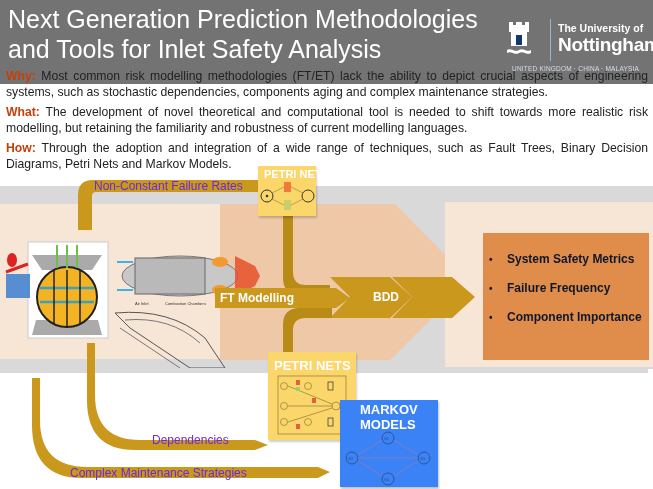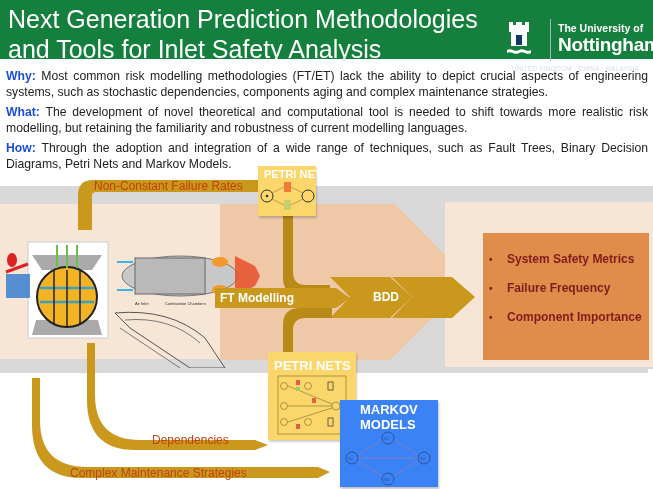--- a/index.html
+++ b/index.html
@@ -1,51 +1,51 @@
 <!DOCTYPE html>
 <html><head>
 <meta charset="utf-8">
 <style>
   * { box-sizing: border-box; margin: 0; padding: 0; }
   html, body { width: 653px; height: 489px; overflow: hidden; background: #ffffff; }
   body { position: relative; font-family: "Liberation Sans", sans-serif; }
 
-  .header { position: absolute; left: 0; top: 0; width: 653px; height: 59px; background: #15803d; }
+  .header { position: absolute; left: 0; top: 0; width: 653px; height: 84px; background: #737373; }
   .title { position: absolute; left: 8px; top: 4px; color: #ffffff; font-size: 25px; line-height: 30px; font-family: "Liberation Sans", sans-serif; }
   .logo { position: absolute; left: 500px; top: 3px; width: 150px; height: 62px; margin-top: 12px; }
   .logo-crest { position: absolute; left: 6px; top: 5px; width: 26px; height: 36px; }
   .logo-divider { position: absolute; left: 50px; top: 4px; width: 1px; height: 42px; background: #9fb3cf; }
   .logo-line1 { position: absolute; left: 58px; top: 7px; color: #fff; font-size: 10.5px; font-weight: bold; }
   .logo-line2 { position: absolute; left: 58px; top: 19px; color: #fff; font-size: 19px; font-weight: bold; letter-spacing: -0.3px; }
   .logo-tag { position: absolute; left: 12px; top: 50px; color: #d6deea; font-size: 6.5px; letter-spacing: 0.2px; white-space: nowrap; }
 
   .intro { position: absolute; left: 6px; top: 69px; width: 642px; font-size: 12.2px; line-height: 15.5px; color: #222; text-align: justify; }
   .intro p { margin-bottom: 5px; }
-  .lbl { color: #1d4ed8; font-weight: bold; }
+  .lbl { color: #c2410c; font-weight: bold; }
 
   .band-grey { position: absolute; left: 0; top: 186px; width: 653px; height: 183px; background: #d9d9d9; }
   .band-grey2 { position: absolute; left: 0; top: 369px; width: 648px; height: 4px; background: #d9d9d9; }
   .peach-left { position: absolute; left: 0; top: 204px; width: 225px; height: 155px; background: #f7e5d6; }
   .peach-right { position: absolute; left: 445px; top: 202px; width: 208px; height: 165px; background: #f7e5d6; }
 
   .illus { position: absolute; left: 2px; top: 240px; width: 110px; height: 100px; }
   .engine { position: absolute; left: 115px; top: 248px; width: 150px; height: 60px; }
   .train { position: absolute; left: 110px; top: 308px; width: 120px; height: 60px; }
 
-  .ribbon-text { position: absolute; color: #c2410c; font-size: 12px; white-space: nowrap; }
+  .ribbon-text { position: absolute; color: #6d28d9; font-size: 12px; white-space: nowrap; }
   .bold-white { position: absolute; color: #ffffff; font-weight: bold; white-space: nowrap; }
 
   .petri-top { position: absolute; left: 258px; top: 166px; width: 58px; height: 50px; background: #fbd66b; box-shadow: 1px 2px 2px rgba(0,0,0,.2); }
   .petri-bot { position: absolute; left: 268px; top: 352px; width: 88px; height: 88px; background: #fbd66b; box-shadow: 1px 2px 2px rgba(0,0,0,.2); }
   .markov { position: absolute; left: 340px; top: 400px; width: 98px; height: 87px; background: #3b82f6; box-shadow: 1px 2px 2px rgba(0,0,0,.25); }
   .box-title { position: absolute; color: #ffffff; font-weight: bold; font-size: 12px; white-space: nowrap; }
 
   .metrics { position: absolute; left: 483px; top: 233px; width: 166px; height: 127px; background: #e08c4a; }
   .metrics ul { list-style: none; padding: 12px 0 0 6px; }
-  .metrics li { color: #7f1d1d; font-weight: bold; font-size: 12px; height: 29px; line-height: 29px; white-space: nowrap; }
+  .metrics li { color: #0f172a; font-weight: bold; font-size: 12px; height: 29px; line-height: 29px; white-space: nowrap; }
   .metrics li .dot { display: inline-block; width: 18px; font-size: 10px; }
 </style>
 </head>
 <body>
 
 <div class="header">
   <div class="title">
     <div>Next Generation Prediction Methodologies</div>
     <div>and Tools for Inlet Safety Analysis</div>
   </div>

